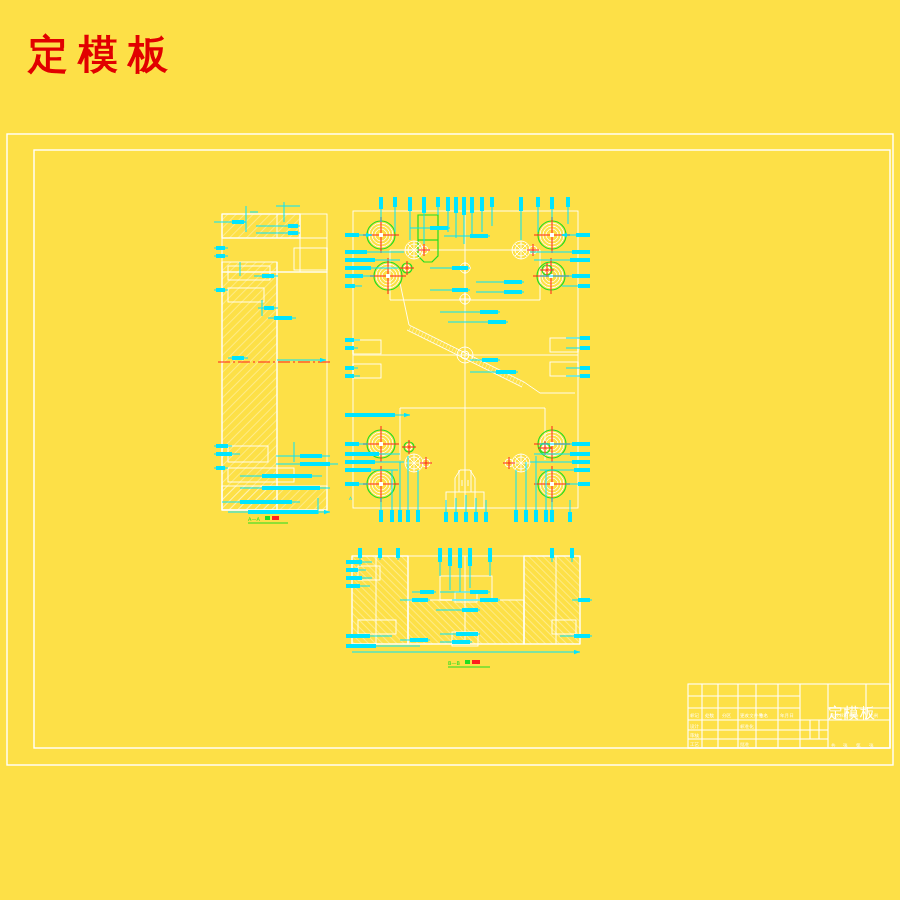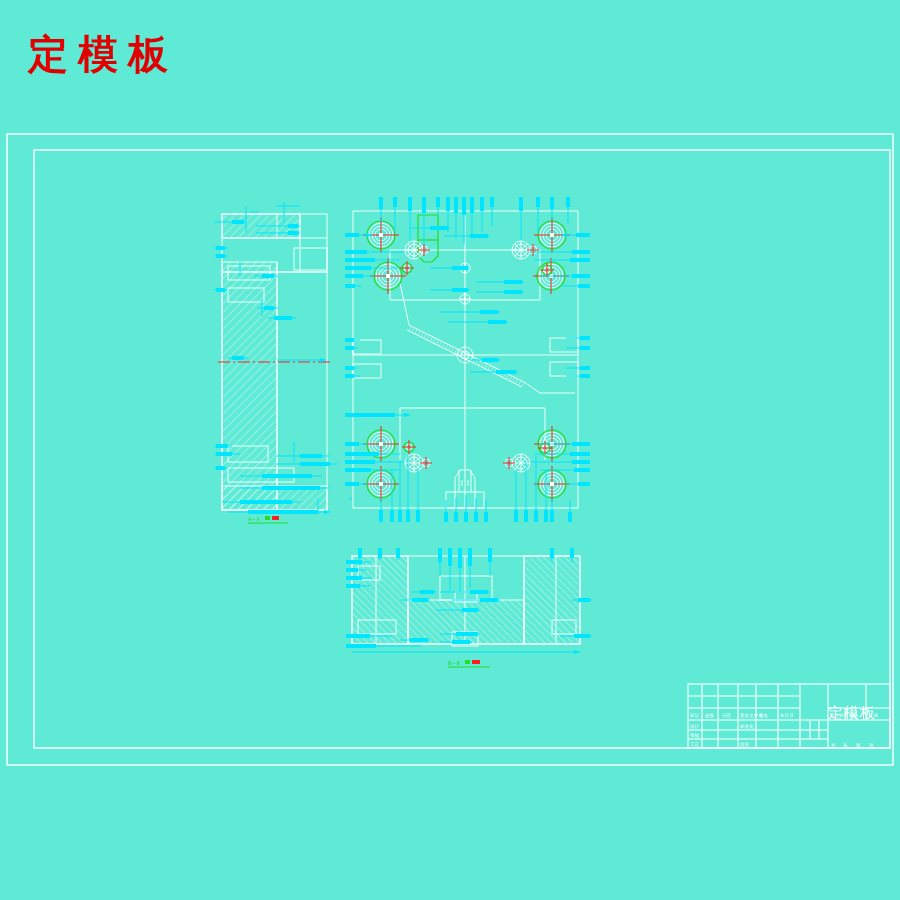--- a/index.html
+++ b/index.html
@@ -1,18 +1,18 @@
 <!DOCTYPE html>
 <html><head>
 <meta charset="utf-8">
 <style>
   html,body{margin:0;padding:0;background:#000;}
   body{width:900px;height:900px;overflow:hidden;
        font-family:"DejaVu Sans","Liberation Sans",sans-serif;}
-  #stage{position:relative;width:900px;height:900px;background:#5eead4;}
+  #stage{position:relative;width:900px;height:900px;background:#fde047;}
   #doc-title{
     position:absolute;left:28px;top:34px;
     font-family:"DejaVu Serif","Liberation Serif",serif;
     font-size:40px;font-weight:bold;letter-spacing:10px;
     color:#e10000;line-height:1;white-space:nowrap;
   }
   svg{position:absolute;left:0;top:0;width:900px;height:900px;display:block;}
   .frame{fill:none;stroke:#ffffff;stroke-width:1.4;}
   .tb{fill:none;stroke:#ffffff;stroke-width:1.1;}
   .out{fill:none;stroke:#ffffff;stroke-width:0.9;}

